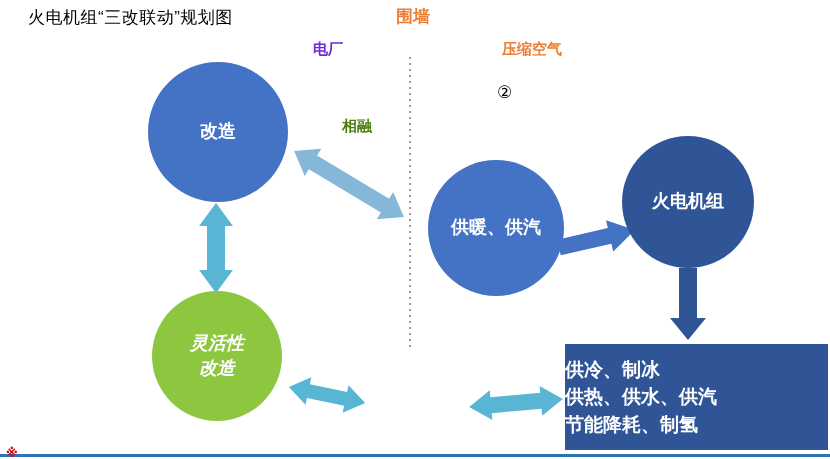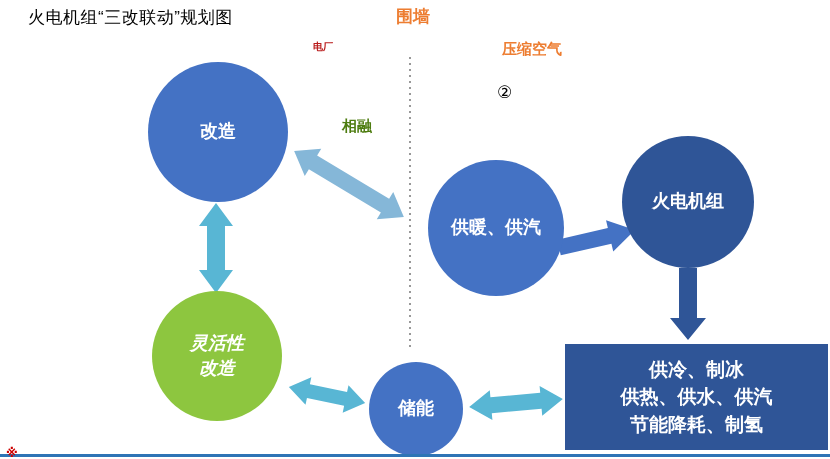--- a/index.html
+++ b/index.html
@@ -4,39 +4,39 @@
 <style>
   html,body{margin:0;padding:0;background:#fff;}
   .stage{
     position:relative;width:830px;height:459px;background:#ffffff;overflow:hidden;
     font-family:"Liberation Sans","DejaVu Sans",sans-serif;
   }
   .abs{position:absolute;}
   .title{left:28px;top:6px;font-size:17px;font-weight:normal;color:#000;letter-spacing:.5px;}
   .lbl{font-weight:bold;}
   .lbl-wall{left:396px;top:5px;font-size:17px;color:#ED7D31;}
-  .lbl-plant{left:313px;top:40px;font-size:10px;color:#b91c1c;}
+  .lbl-plant{left:313px;top:40px;font-size:15px;color:#6d28d9;}
   .lbl-outside{left:502px;top:40px;font-size:15px;color:#ED7D31;}
   .lbl-merge{left:342px;top:117px;font-size:15px;color:#4d7c0f;}
   .lbl-two{left:497px;top:82px;font-size:17px;color:#000;font-weight:normal;}
   .circle{
     border-radius:50%;display:flex;flex-direction:column;align-items:center;justify-content:center;
     color:#fff;font-weight:bold;text-align:center;line-height:1.4;
   }
   .c-blue{background:#4472C4;}
   .c-dark{background:#2F5597;}
   .c-green{background:#8DC63F;font-style:italic;}
   #c-jieneng{left:148px;top:62px;width:140px;height:140px;font-size:18px;}
   #c-gongnuan{left:428px;top:160px;width:136px;height:136px;font-size:18px;}
   #c-zonghe{left:622px;top:136px;width:132px;height:132px;font-size:18px;}
   #c-linghuo{left:152px;top:291px;width:130px;height:130px;font-size:18px;}
   #c-chuneng{left:369px;top:362px;width:94px;height:94px;font-size:18px;}
   .out-box{
     left:565px;top:344px;width:263px;height:106px;background:#2F5597;color:#fff;
-    font-weight:bold;font-size:19px;display:flex;flex-direction:column;align-items:center;
+    font-weight:bold;font-size:19px;display:flex;flex-direction:column;align-items:flex-start;
     justify-content:center;line-height:1.45;text-align:center;
   }
   .svg-layer{left:0;top:0;pointer-events:none;}
   .footer-bar{left:0;right:0;bottom:2px;height:3px;background:#2E74B5;}
   .brand-logo{left:6px;bottom:0;color:#CC0000;font-size:12px;font-weight:bold;line-height:1;}
 </style>
 </head>
 <body>
 
 <div class="stage">
@@ -76,23 +76,20 @@
 
   <div id="c-zonghe" class="abs circle c-dark">
     <span>火电机组</span>
   </div>
 
   <div id="c-linghuo" class="abs circle c-green">
     <span>灵活性</span>
     <span>改造</span>
   </div>
 
-  <div id="c-chuneng" class="abs circle c-blue">
-    <span>储能</span>
-  </div>
 
   <div class="abs out-box">
     <span>供冷、制冰</span>
     <span>供热、供水、供汽</span>
     <span>节能降耗、制氢</span>
   </div>
 
   <div class="abs footer-bar"></div>
   <div class="abs brand-logo">※</div>
 

